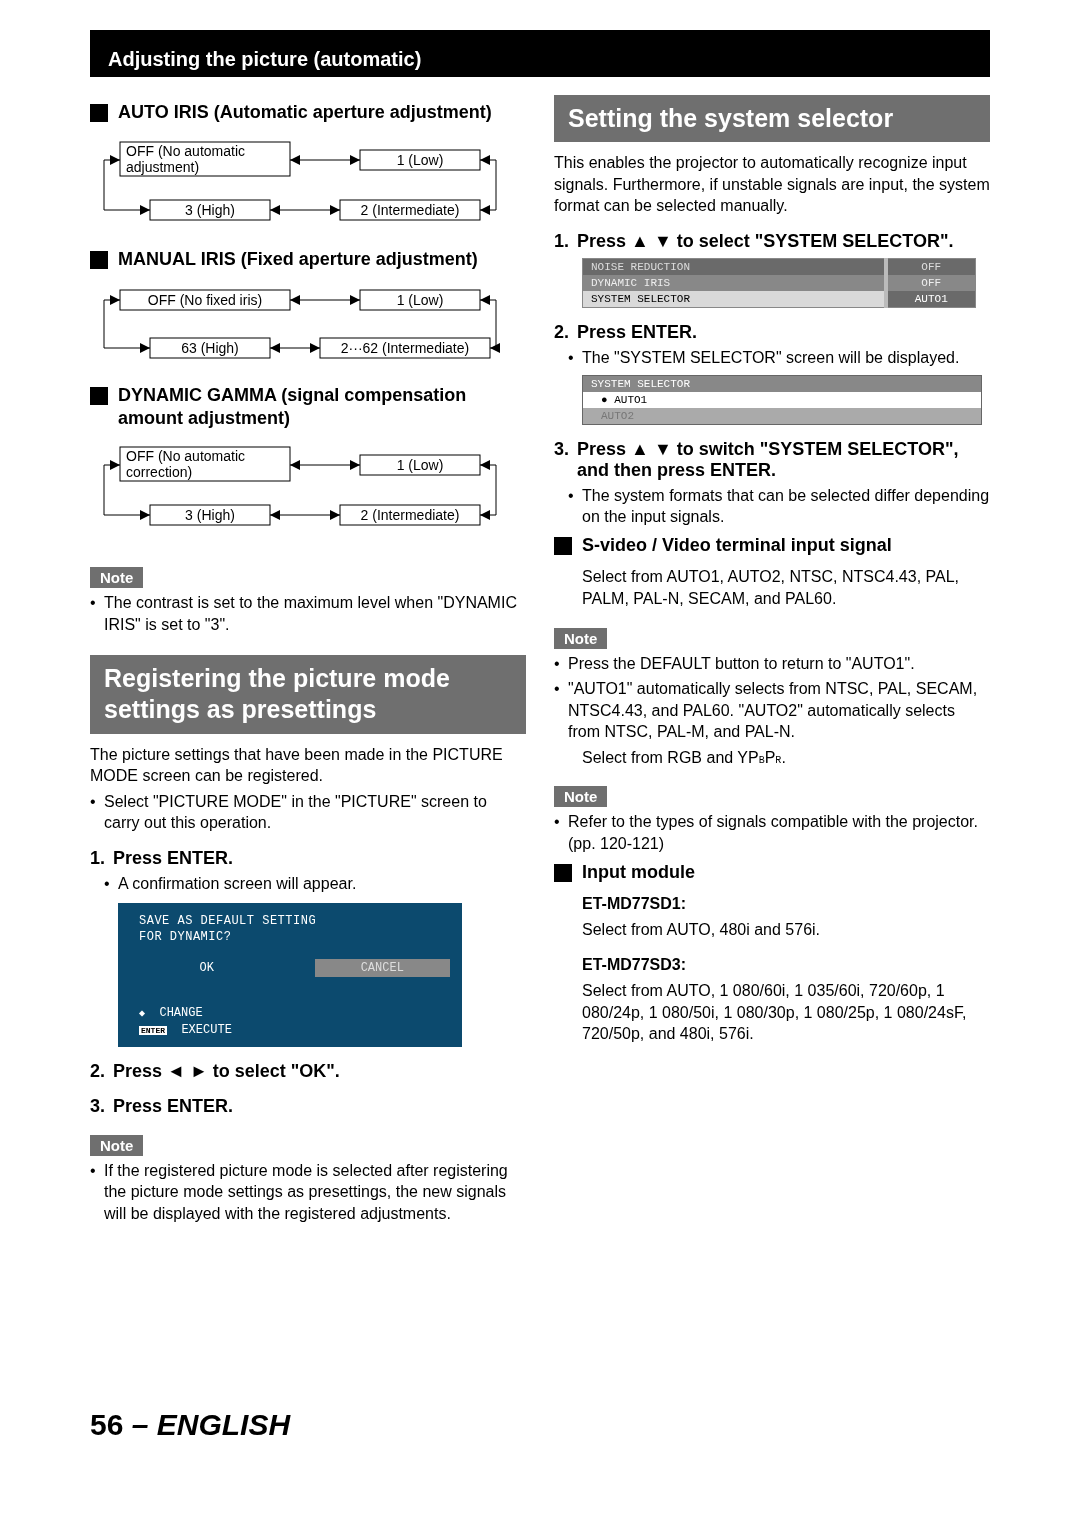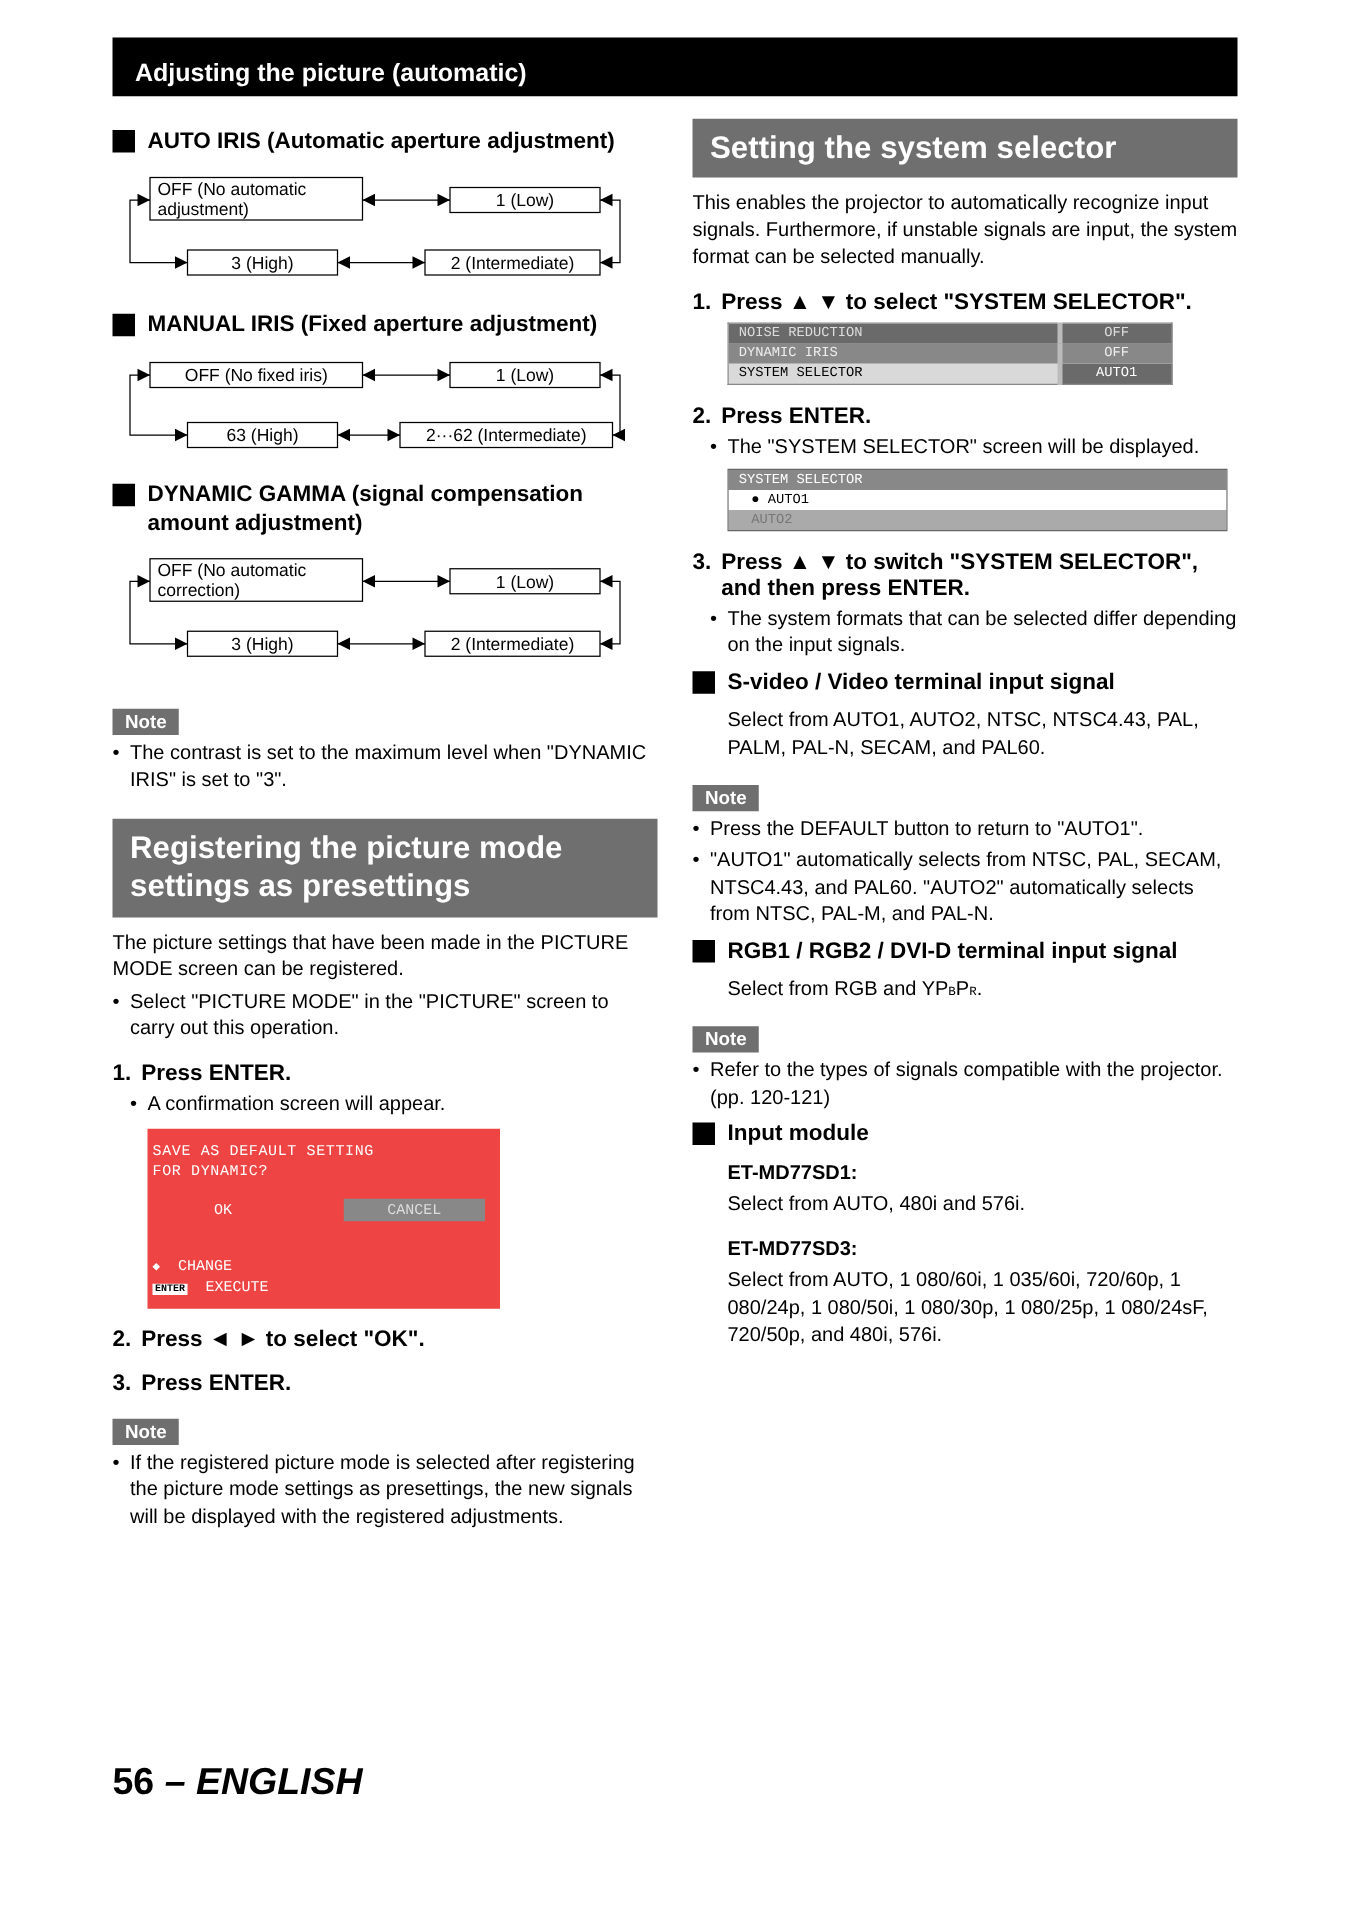--- a/index.html
+++ b/index.html
@@ -64,39 +64,39 @@
     color: #fff;
     padding: 2px 10px;
     font-weight: bold;
     margin-top: 14px;
     font-size: 15px;
     text-align: center;
   }
   .indent { padding-left: 28px; }
   .svg-wrap { margin: 6px 0 14px 0; }
   .dark-panel {
-    background: #ef4444;
+    background: #0c4a6e;
     color: #fff;
-    padding: 10px 12px 8px 4px;
+    padding: 10px 12px 8px 21px;
     font-family: "Courier New", monospace;
     font-size: 12px;
     margin: 8px 0 8px 28px;
-    width: 282px;
+    width: 344px;
   }
   .dark-panel .prompt-line { letter-spacing: .5px; line-height:1.35; }
   .dark-panel .btn-row { display:flex; gap: 40px; margin-top: 14px; }
   .dark-panel .pbtn { flex:1; text-align:center; padding:2px 0; }
   .dark-panel .pbtn.cancel { background: #888; color:#ddd; }
   .dark-panel .footer { margin-top: 28px; line-height:1.4; }
   .dark-panel .footer .key { font-size:10px; }
   .dark-panel .enter-box { background:#fff; color:#000; padding:0 2px; font-size:8px; font-weight:bold; letter-spacing:0; }
   .menu-table {
     margin: 6px 0 8px 28px;
     border: 1px solid #888;
-    width: 356px;
+    width: 394px;
     font-family: "Courier New", monospace;
     font-size: 11px;
     border-collapse: collapse;
   }
   .menu-table td { padding: 2px 8px; }
   .menu-table .row-dark { background:#6a6a6a; color:#ddd; }
   .menu-table .row-mid { background:#888; color:#eee; }
   .menu-table .row-sel { background:#d9d9d9; color:#000; }
   .menu-table .row-sel td:nth-child(2){ background:#6a6a6a; color:#fff; text-align:center; }
   .menu-table td:nth-child(2){ text-align:center; width:90px; border-left:4px solid #bbb; }
@@ -331,23 +331,20 @@
     <div class="bullet-h">
       <span>S-video / Video terminal input signal</span>
     </div>
     <p class="indent">Select from AUTO1, AUTO2, NTSC, NTSC4.43, PAL, PALM, PAL-N, SECAM, and PAL60.</p>
     <div class="note-label">Note</div>
     <ul class="dots" style="padding-left:14px;">
       <li>Press the DEFAULT button to return to "AUTO1".</li>
       <li>"AUTO1" automatically selects from NTSC, PAL, SECAM, NTSC4.43, and PAL60. "AUTO2" automatically selects from NTSC, PAL-M, and PAL-N.</li>
     </ul>
 
-    <div class="bullet-h">
-      <span>RGB1 / RGB2 / DVI-D terminal input signal</span>
-    </div>
     <p class="indent">
       <span>Select from RGB and YP</span><span class="mono-sub">B</span><span>P</span><span class="mono-sub">R</span><span>.</span>
     </p>
     <div class="note-label">Note</div>
     <ul class="dots" style="padding-left:14px;">
       <li>Refer to the types of signals compatible with the projector. (pp. 120-121)</li>
     </ul>
 
     <div class="bullet-h">
       <span>Input module</span>

